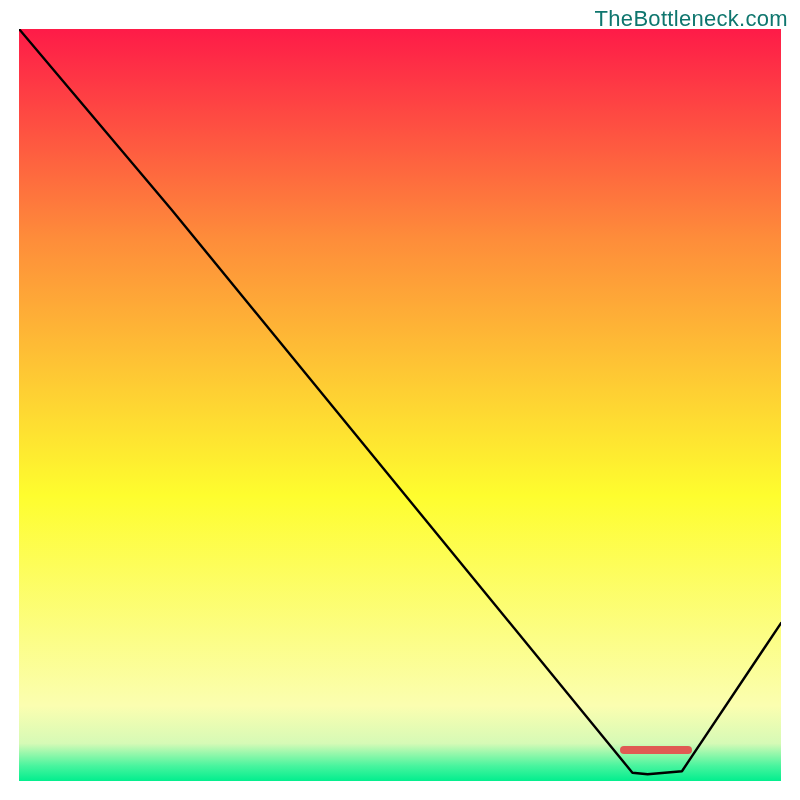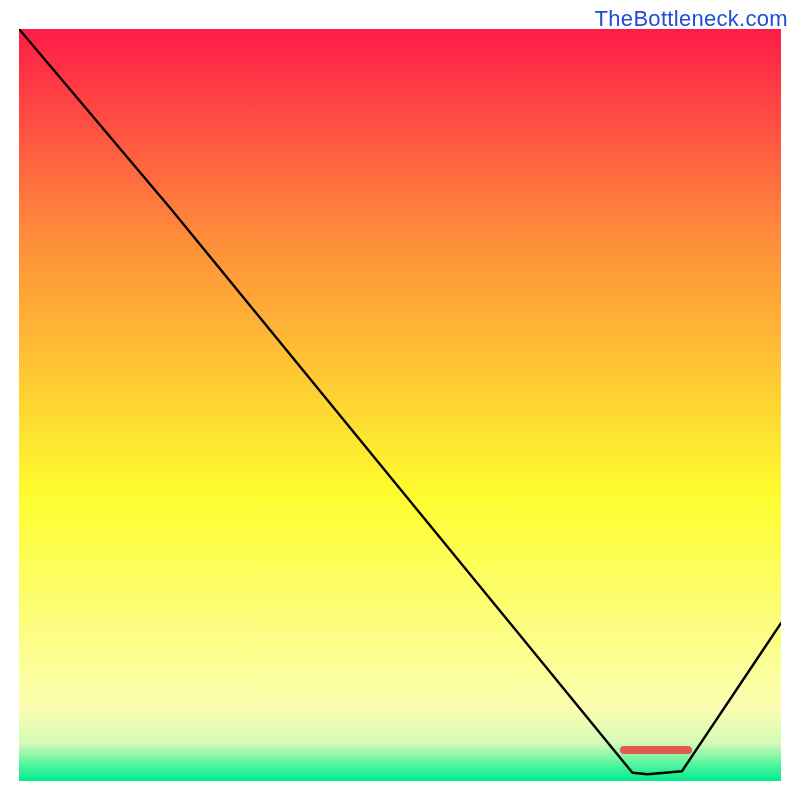--- a/index.html
+++ b/index.html
@@ -13,21 +13,21 @@
   }
   .stage {
     position: relative;
     width: 800px;
     height: 800px;
   }
   .watermark {
     position: absolute;
     top: 6px;
     right: 12px;
-    color: #1d4ed8;
+    color: #0f766e;
     font-size: 22px;
     font-weight: 500;
     letter-spacing: 0.3px;
     font-family: Arial, Helvetica, sans-serif;
   }
   .plot-area {
     position: absolute;
     left: 19px;
     top: 29px;
     width: 762px;

